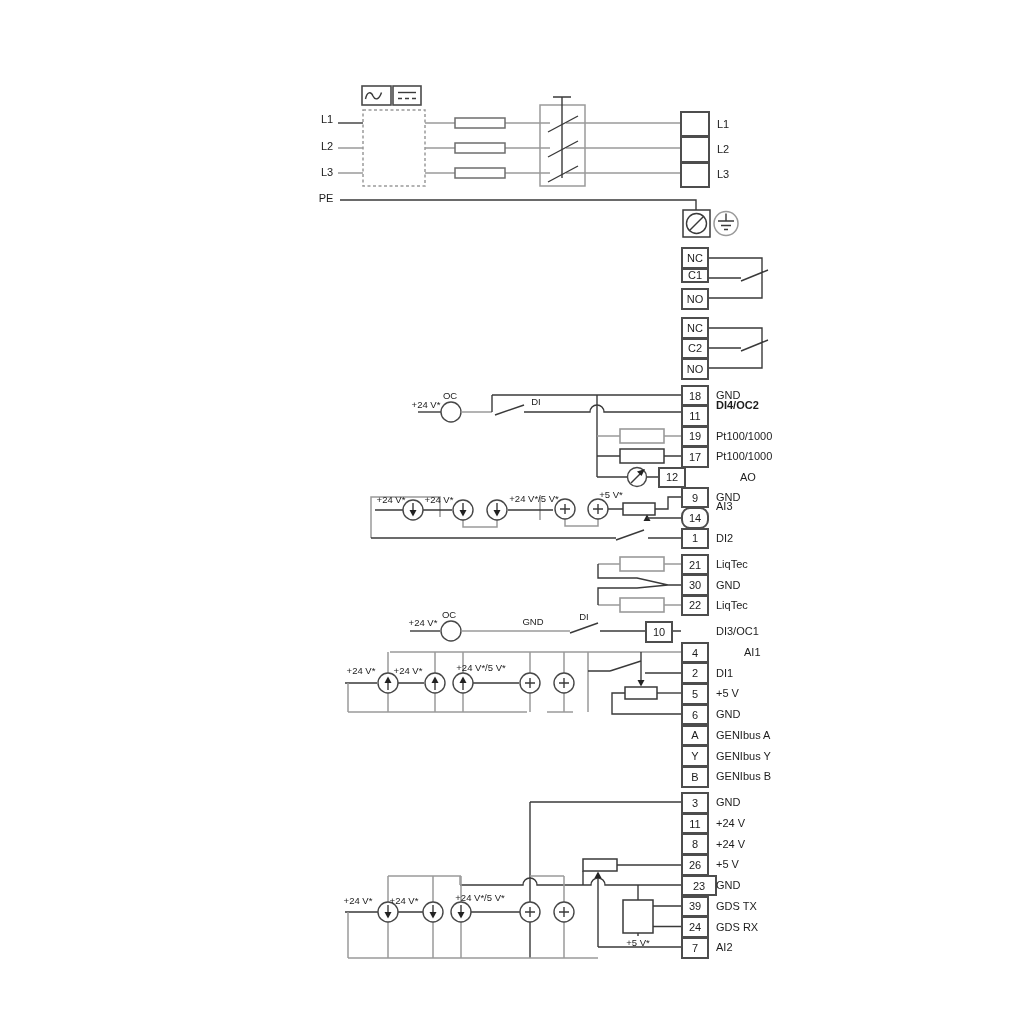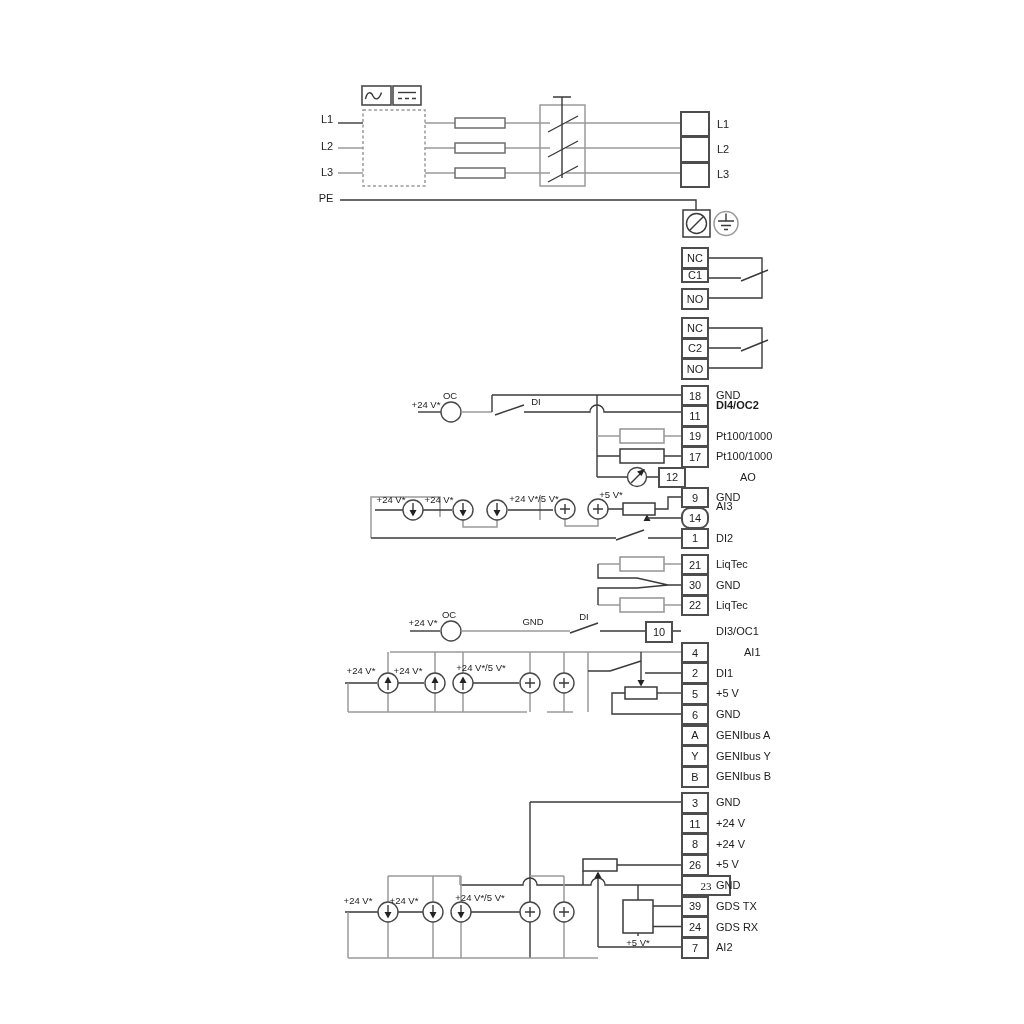--- a/index.html
+++ b/index.html
@@ -291,21 +291,21 @@
     </div>
 <div class="rhost">
       <div class="tcell" style="left: 681px; top: 792px; width: 28px; height: 21.7px;">3</div>
       <div class="tlabel" style="left: 716px; top: 792px; height: 20.7px;">GND</div>
       <div class="tcell" style="left: 681px; top: 812.7px; width: 28px; height: 21.7px;">11</div>
       <div class="tlabel" style="left: 716px; top: 812.7px; height: 20.7px;">+24 V</div>
       <div class="tcell" style="left: 681px; top: 833.4px; width: 28px; height: 21.7px;">8</div>
       <div class="tlabel" style="left: 716px; top: 833.4px; height: 20.7px;">+24 V</div>
       <div class="tcell" style="left: 681px; top: 854.1px; width: 28px; height: 21.7px;">26</div>
       <div class="tlabel" style="left: 716px; top: 854.1px; height: 20.7px;">+5 V</div>
-      <div class="tcell" style="left: 681px; top: 874.8px; width: 50px; height: 21.7px; font-family: Liberation Serif, serif;">23</div>
+      <div class="tcell" style="left: 681px; top: 874.8px; width: 36px; height: 21.7px;">23</div>
       <div class="tlabel" style="left: 716px; top: 874.8px; height: 20.7px;">GND</div>
       <div class="tcell" style="left: 681px; top: 895.5px; width: 28px; height: 21.7px;">39</div>
       <div class="tlabel" style="left: 716px; top: 895.5px; height: 20.7px;">GDS TX</div>
       <div class="tcell" style="left: 681px; top: 916.2px; width: 28px; height: 21.7px;">24</div>
       <div class="tlabel" style="left: 716px; top: 916.2px; height: 20.7px;">GDS RX</div>
       <div class="tcell" style="left: 681px; top: 936.9px; width: 28px; height: 21.7px;">7</div>
       <div class="tlabel" style="left: 716px; top: 936.9px; height: 20.7px;">AI2</div>
     </div>
 
 <div class="flabel-lg" style="left:327px;top:119px">L1</div>

